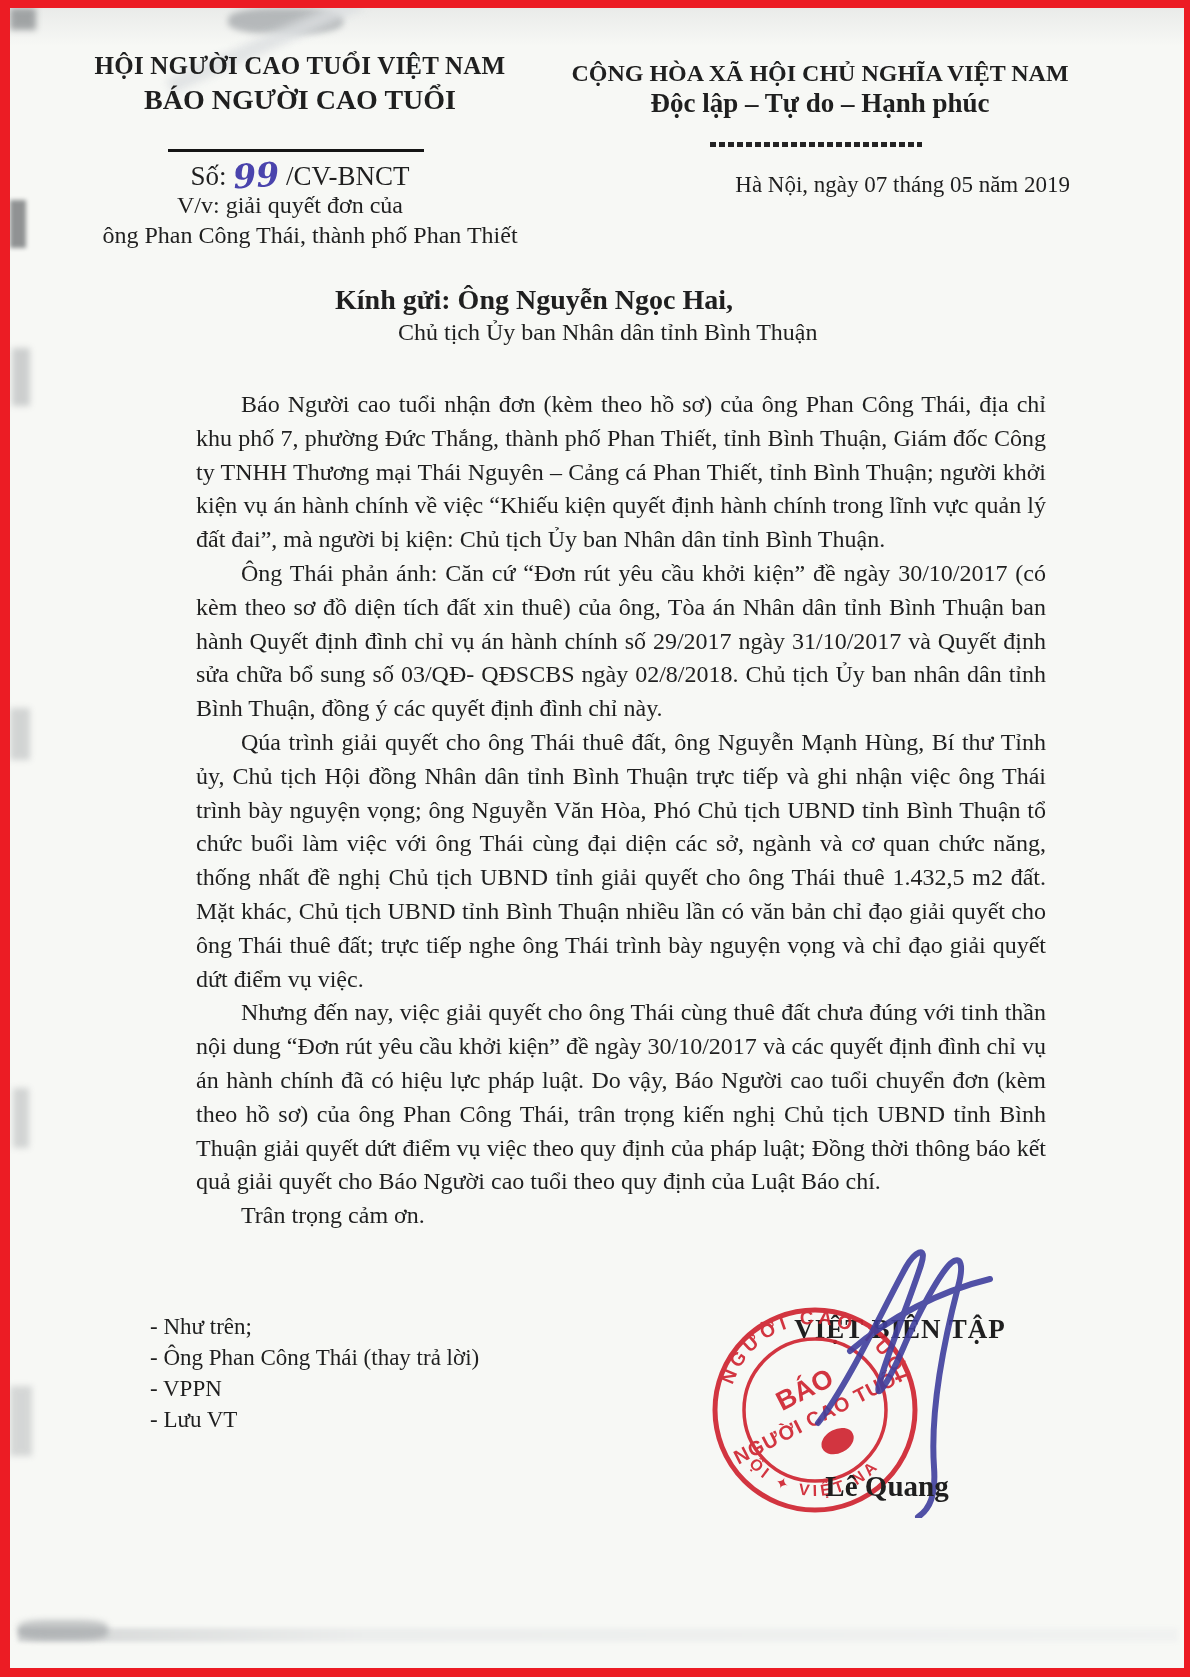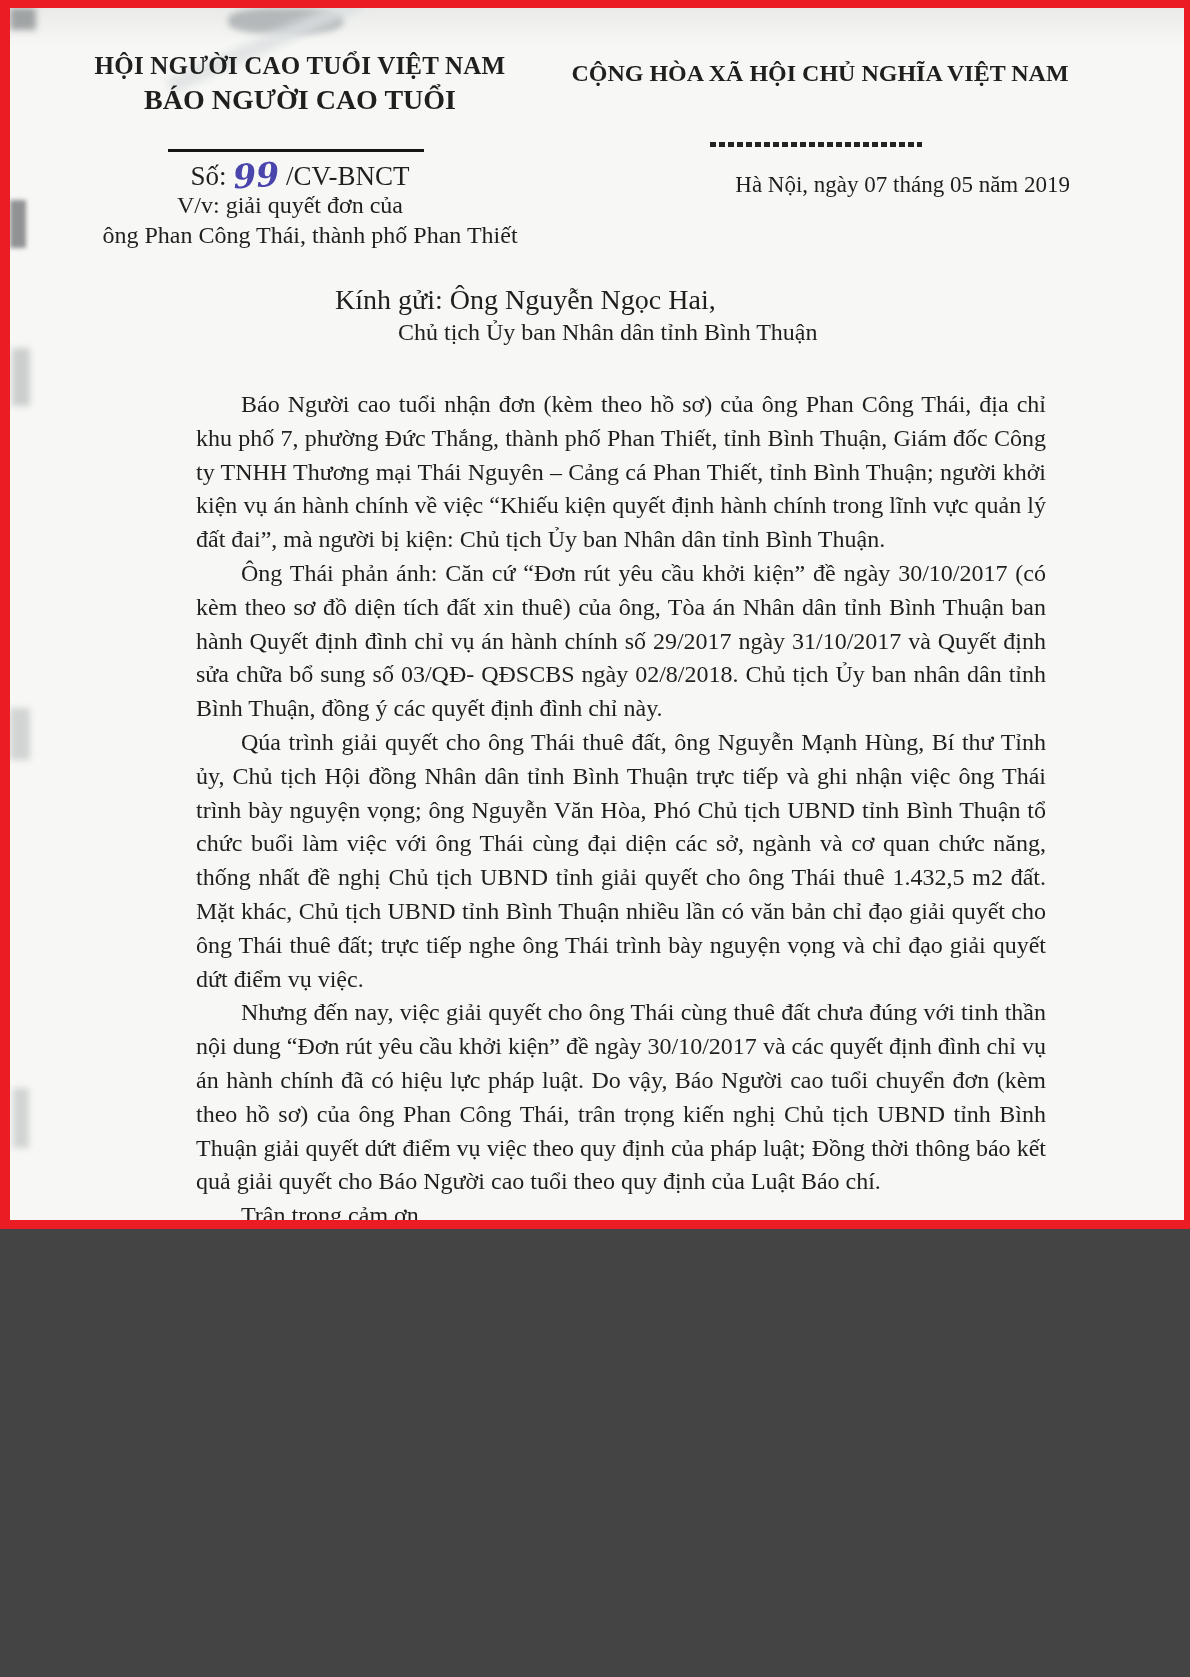--- a/index.html
+++ b/index.html
@@ -5,21 +5,21 @@
   :root{
     --frame-red:#ec1c24;
     --stamp-red:#cf2531;
     --signature-blue:#403f9e;
     --handwritten-blue:#4a44ad;
     --text-black:#1f1f1f;
     --page-bg:#f7f8f5;
   }
   html,body{margin:0;padding:0;background:#444;}
   .page{
-    position:relative;width:1190px;height:1229px;margin:0 auto;
+    position:relative;width:1190px;height:1677px;margin:0 auto;
     background:var(--page-bg);
     border-top:8px solid var(--frame-red);
     border-right:6px solid var(--frame-red);
     border-bottom:9px solid var(--frame-red);
     border-left:10px solid var(--frame-red);
     box-sizing:border-box;
     overflow:hidden;
     font-family:"Liberation Serif","DejaVu Serif",serif;
     color:var(--text-black);
   }
@@ -31,21 +31,21 @@
   .num-line{left:70px;top:146px;width:440px;text-align:center;font-size:27px;}
   .num-val{display:inline-block;font-style:italic;font-size:33px;color:var(--handwritten-blue);transform:rotate(-4deg) translateY(2px);font-family:"DejaVu Serif",serif;font-weight:bold;}
   .subj1{left:60px;top:184px;width:440px;text-align:center;font-size:24px;}
   .subj2{left:60px;top:214px;width:480px;text-align:center;font-size:24px;}
   .nat1{left:560px;top:52px;width:500px;text-align:center;font-weight:bold;font-size:24px;}
   .motto{left:560px;top:80px;width:500px;text-align:center;font-weight:bold;font-size:27px;}
   .motto-dashes{left:700px;top:134px;width:212px;height:5px;
      background:repeating-linear-gradient(90deg,#242424 0 6px,transparent 6px 9px);}
   .dateline{left:600px;top:164px;width:460px;text-align:right;font-size:23px;}
   
-  .salu1{left:325px;top:276px;font-weight:normal;font-size:28px;}
+  .salu1{left:325px;top:276px;font-weight:bold;font-size:28px;}
   .salu2{left:388px;top:311px;font-weight:normal;font-size:24px;}
   
   .body{left:186px;top:380px;width:850px;font-size:24px;line-height:33.8px;text-align:justify;}
   .para{margin:0;text-indent:45px;text-align:justify;}
   .closing{margin:0;text-indent:45px;}
   
   .recips{left:140px;top:1303px;width:420px;font-size:23px;line-height:31px;}
   .rec-label{font-weight:bold;font-size:24px;}
   .rec-item{white-space:nowrap;}
   .sig-title{left:760px;top:1306px;width:260px;text-align:center;font-weight:bold;font-size:27px;letter-spacing:1px;white-space:nowrap;}
@@ -90,20 +90,21 @@
   <div class="abs num-rule"></div>
   <div class="abs num-line">
     <span>Số:</span>
     <span class="num-val">99</span>
     <span>/CV-BNCT</span>
   </div>
   <div class="abs subj1">V/v: giải quyết đơn của</div>
   <div class="abs subj2">ông Phan Công Thái, thành phố Phan Thiết</div>
 
   <div class="abs nat1">CỘNG HÒA XÃ HỘI CHỦ NGHĨA VIỆT NAM</div>
+  <div class="abs motto">Độc lập – Tự do – Hạnh phúc</div>
   <div class="abs motto-dashes"></div>
   <div class="abs dateline">Hà Nội, ngày 07  tháng 05 năm 2019</div>
 
   <div class="abs salu1">Kính gửi:  Ông Nguyễn Ngọc Hai,</div>
   <div class="abs salu2">Chủ tịch Ủy ban Nhân dân tỉnh Bình Thuận</div>
 
   <div class="abs body">
       <p class="para">Báo Người cao tuổi nhận đơn (kèm theo hồ sơ) của ông Phan Công Thái, địa chỉ khu phố 7, phường Đức Thắng, thành phố Phan Thiết, tỉnh Bình Thuận, Giám đốc Công ty TNHH Thương mại Thái Nguyên – Cảng cá Phan Thiết, tỉnh Bình Thuận; người khởi kiện vụ án hành chính về việc “Khiếu kiện quyết định hành chính trong lĩnh vực quản lý đất đai”, mà người bị kiện: Chủ tịch Ủy ban Nhân dân tỉnh Bình Thuận.</p>
       <p class="para">Ông Thái phản ánh: Căn cứ “Đơn rút yêu cầu khởi kiện” đề ngày 30/10/2017 (có kèm theo sơ đồ diện tích đất xin thuê) của ông, Tòa án Nhân dân tỉnh Bình Thuận ban hành Quyết định đình chỉ vụ án hành chính số 29/2017 ngày 31/10/2017 và Quyết định sửa chữa bổ sung số 03/QĐ- QĐSCBS ngày 02/8/2018. Chủ tịch Ủy ban nhân dân tỉnh Bình Thuận, đồng ý các quyết định đình chỉ này.</p>
       <p class="para">Qúa trình giải quyết cho ông Thái thuê đất, ông Nguyễn Mạnh Hùng, Bí thư Tỉnh ủy, Chủ tịch Hội đồng Nhân dân tỉnh Bình Thuận trực tiếp và ghi nhận việc ông Thái trình bày nguyện vọng; ông Nguyễn Văn Hòa, Phó Chủ tịch UBND tỉnh Bình Thuận tổ chức buổi làm việc với ông Thái cùng đại diện các sở, ngành và cơ quan chức năng, thống nhất đề nghị Chủ tịch UBND tỉnh giải quyết cho ông Thái thuê 1.432,5 m2 đất. Mặt khác, Chủ tịch UBND tỉnh Bình Thuận nhiều lần có văn bản chỉ đạo giải quyết cho ông Thái thuê đất; trực tiếp nghe ông Thái trình bày nguyện vọng và chỉ đạo giải quyết dứt điểm vụ việc.</p>

